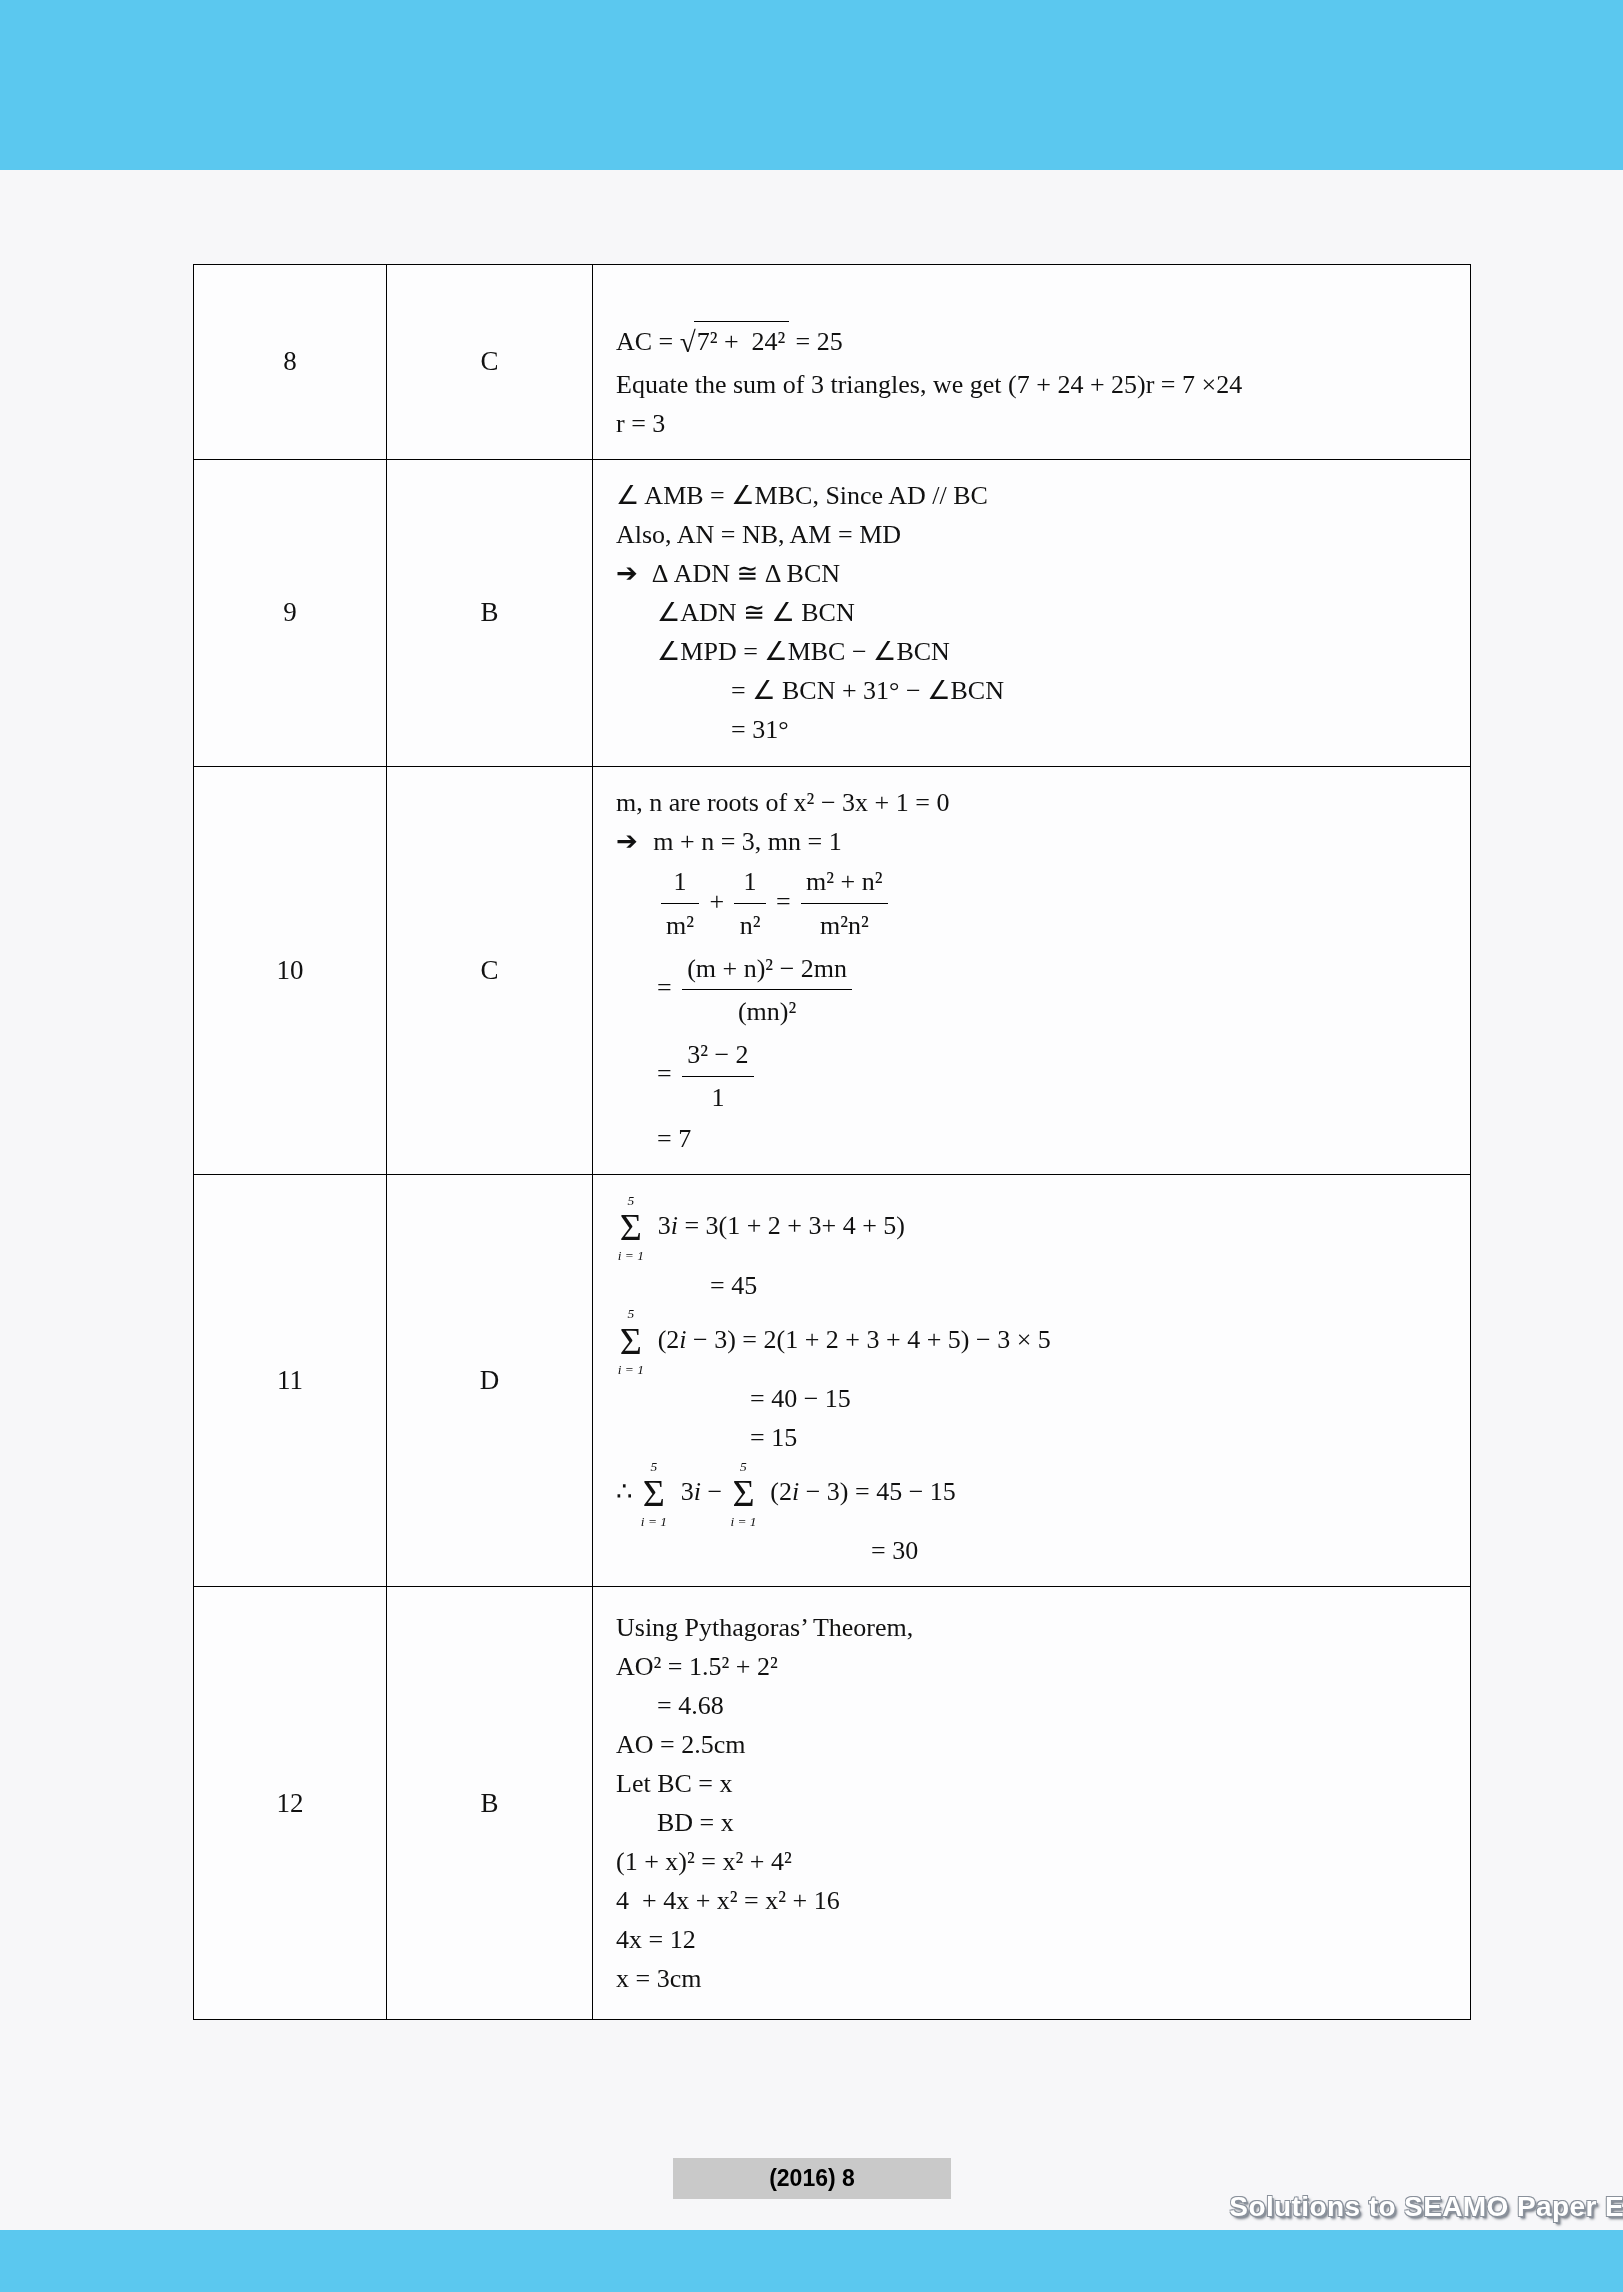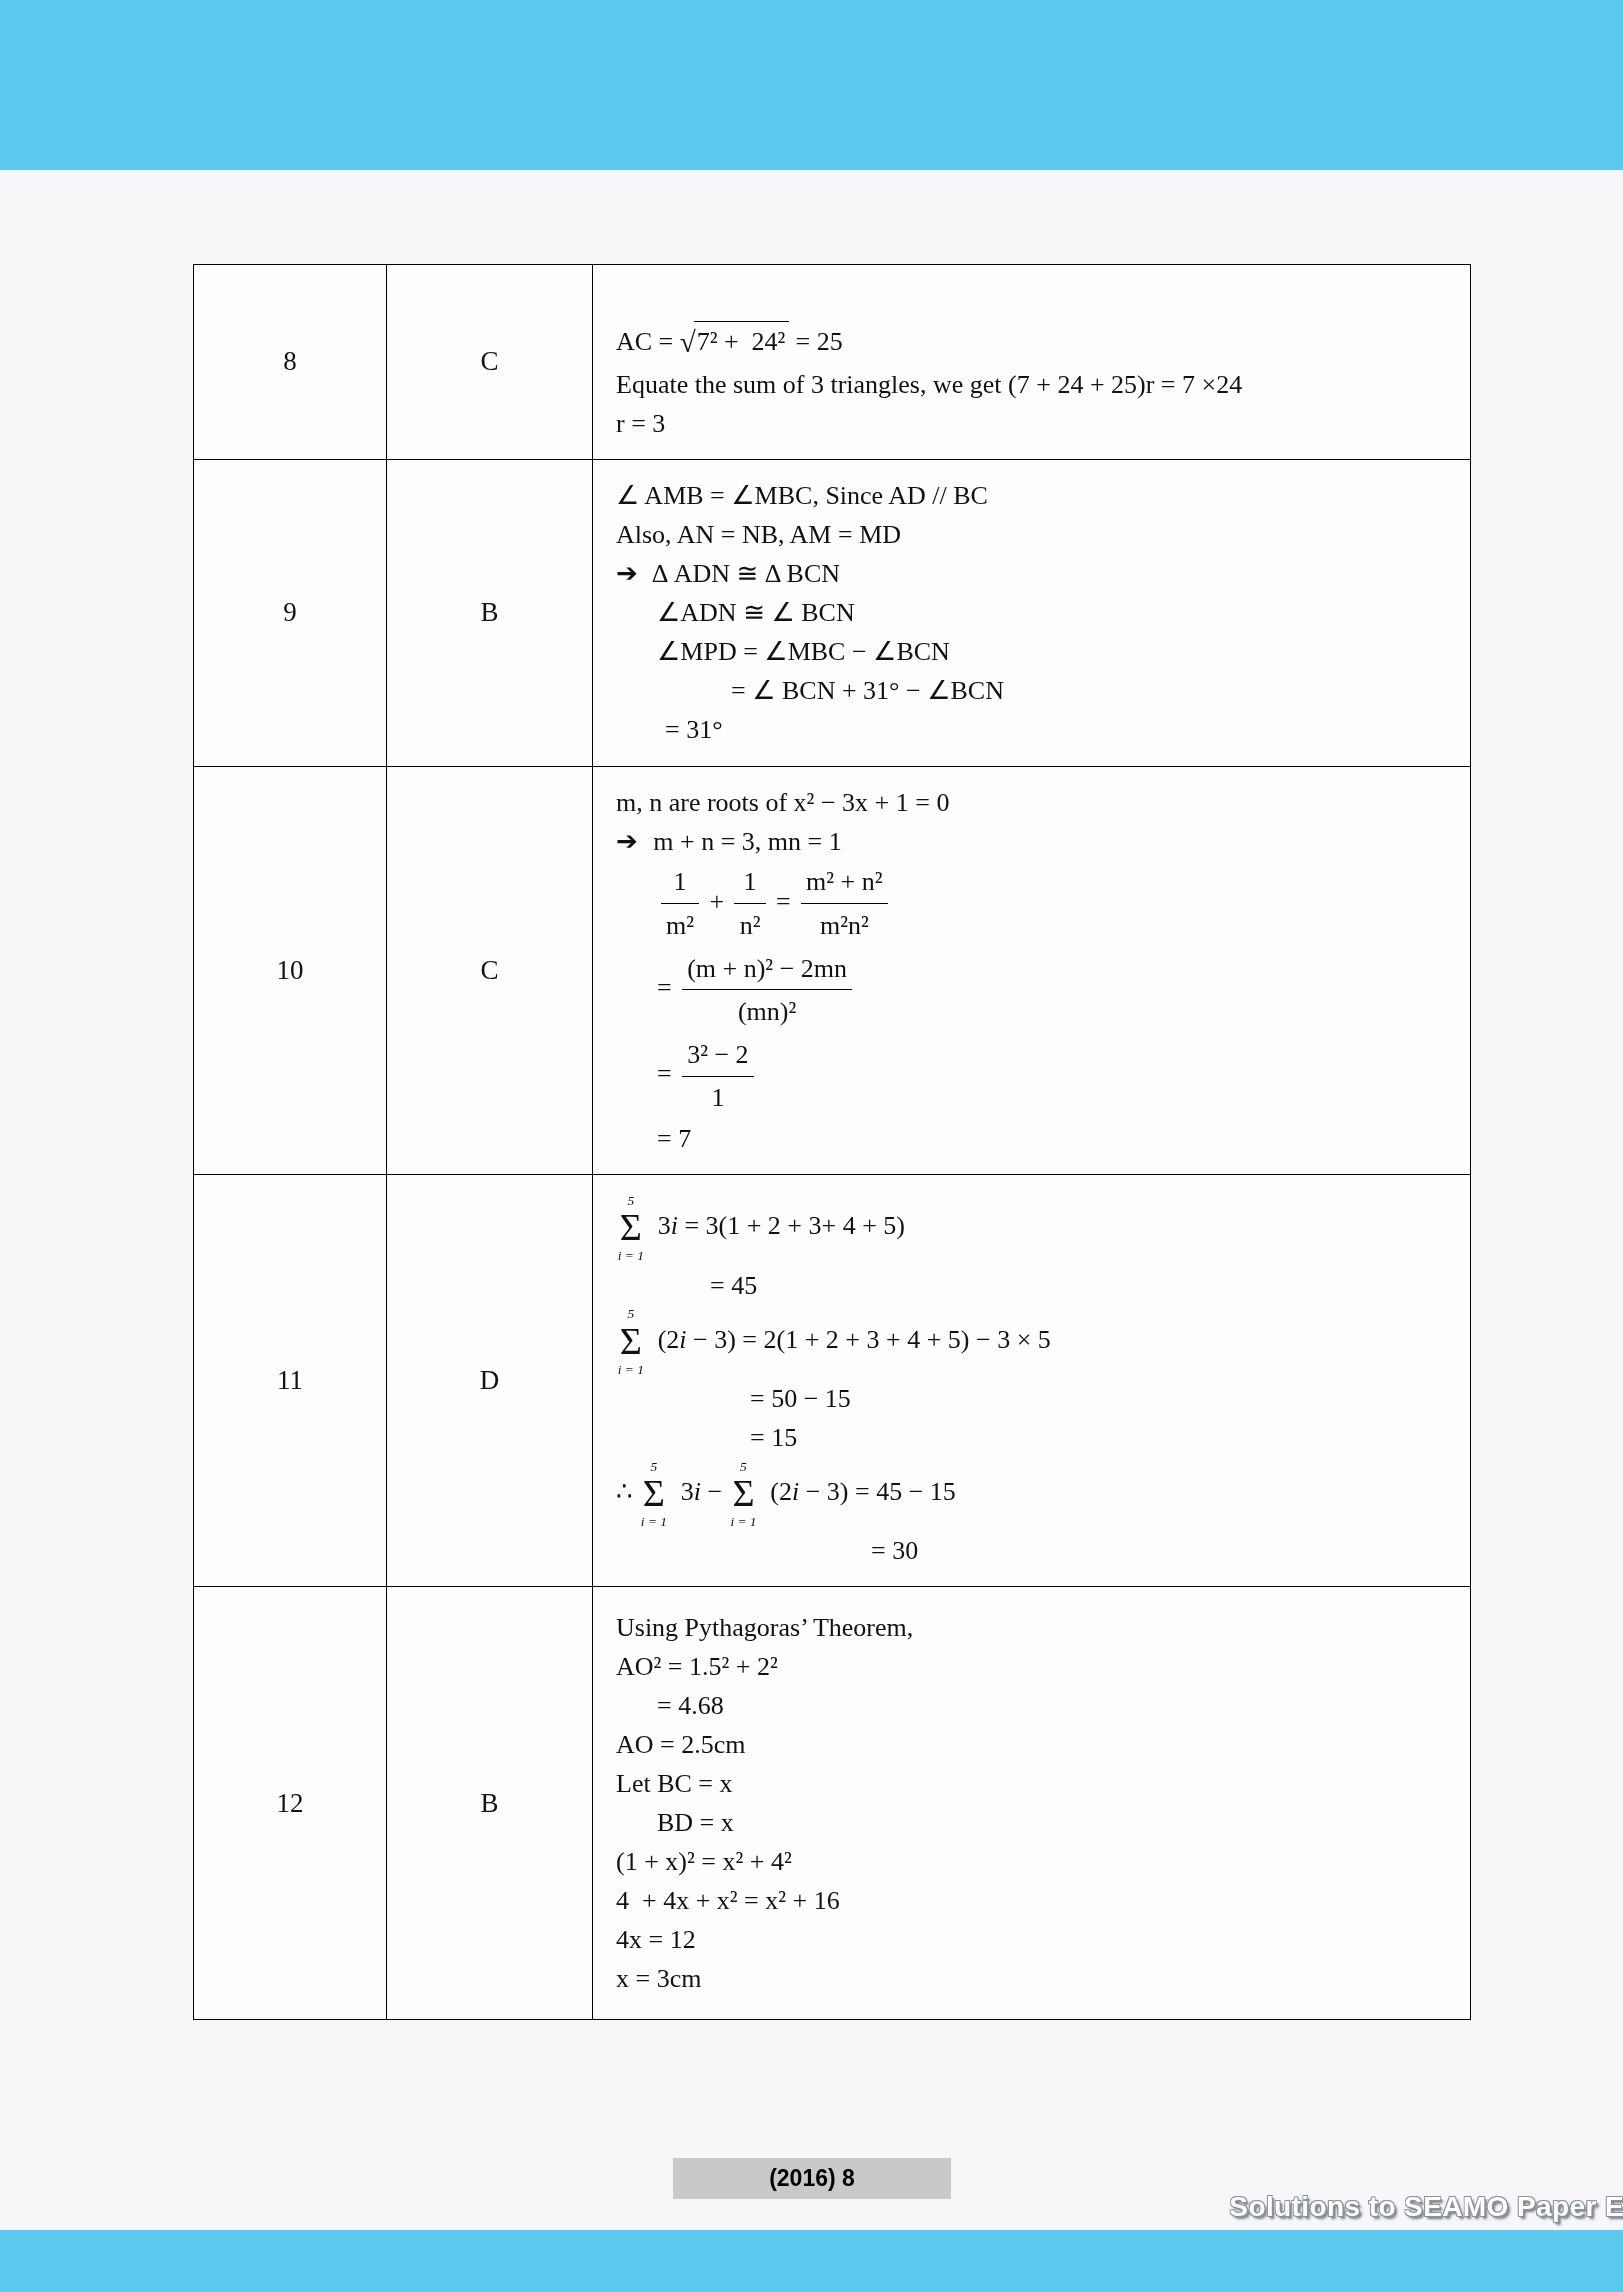--- a/index.html
+++ b/index.html
@@ -84,21 +84,21 @@
         <tr style="height: 307px;">
           <td class="qnum">9</td>
           <td class="ans">B</td>
           <td class="sol">
             <div class="mline"><span class="mtxt">∠ AMB = ∠MBC, Since AD // BC</span></div>
             <div class="mline"><span class="mtxt">Also, AN = NB, AM = MD</span></div>
             <div class="mline"><span class="arrow">➔</span><span class="mtxt"> Δ ADN ≅ Δ BCN</span></div>
             <div class="mline" style="margin-left: 41px;"><span class="mtxt">∠ADN ≅ ∠ BCN</span></div>
             <div class="mline" style="margin-left: 41px;"><span class="mtxt">∠MPD = ∠MBC − ∠BCN</span></div>
             <div class="mline" style="margin-left: 115px;"><span class="mtxt">= ∠ BCN + 31° − ∠BCN</span></div>
-            <div class="mline" style="margin-left: 49px;"><span class="mtxt">= 31°</span></div>
+            <div class="mline" style="margin-left: 115px;"><span class="mtxt">= 31°</span></div>
           </td>
         </tr>
         <tr style="height: 382px;">
           <td class="qnum">10</td>
           <td class="ans">C</td>
           <td class="sol">
             <div class="mline"><span class="mtxt">m, n are roots of x² − 3x + 1 = 0</span></div>
             <div class="mline"><span class="arrow">➔</span><span class="mtxt"> m + n = 3, mn = 1</span></div>
             <div class="mline" style="margin-left: 41px;"><span class="frac"><span class="num"><span class="mtxt">1</span></span><span class="den"><span class="mtxt">m²</span></span></span><span class="mtxt"> + </span><span class="frac"><span class="num"><span class="mtxt">1</span></span><span class="den"><span class="mtxt">n²</span></span></span><span class="mtxt"> = </span><span class="frac"><span class="num"><span class="mtxt">m² + n²</span></span><span class="den"><span class="mtxt">m²n²</span></span></span></div>
             <div class="mline" style="margin-left: 41px;"><span class="mtxt">= </span><span class="frac"><span class="num"><span class="mtxt">(m + n)² − 2mn</span></span><span class="den"><span class="mtxt">(mn)²</span></span></span></div>
@@ -114,21 +114,21 @@
                 <span class="lim">5</span>
                 <span class="sigma">Σ</span>
                 <span class="lim">i = 1</span>
               </span><span class="mtxt"> 3</span><span class="mi">i</span><span class="mtxt"> = 3(1 + 2 + 3+ 4 + 5)</span></div>
             <div class="mline" style="margin-left: 94px;"><span class="mtxt">= 45</span></div>
             <div class="mline"><span class="sum">
                 <span class="lim">5</span>
                 <span class="sigma">Σ</span>
                 <span class="lim">i = 1</span>
               </span><span class="mtxt"> (2</span><span class="mi">i</span><span class="mtxt"> − 3) = 2(1 + 2 + 3 + 4 + 5) − 3 × 5</span></div>
-            <div class="mline" style="margin-left: 134px;"><span class="mtxt">= 50 − 15</span></div>
+            <div class="mline" style="margin-left: 134px;"><span class="mtxt">= 40 − 15</span></div>
             <div class="mline" style="margin-left: 134px;"><span class="mtxt">= 15</span></div>
             <div class="mline"><span class="mtxt">∴ </span><span class="sum">
                 <span class="lim">5</span>
                 <span class="sigma">Σ</span>
                 <span class="lim">i = 1</span>
               </span><span class="mtxt"> 3</span><span class="mi">i</span><span class="mtxt"> − </span><span class="sum">
                 <span class="lim">5</span>
                 <span class="sigma">Σ</span>
                 <span class="lim">i = 1</span>
               </span><span class="mtxt"> (2</span><span class="mi">i</span><span class="mtxt"> − 3) = 45 − 15</span></div>

